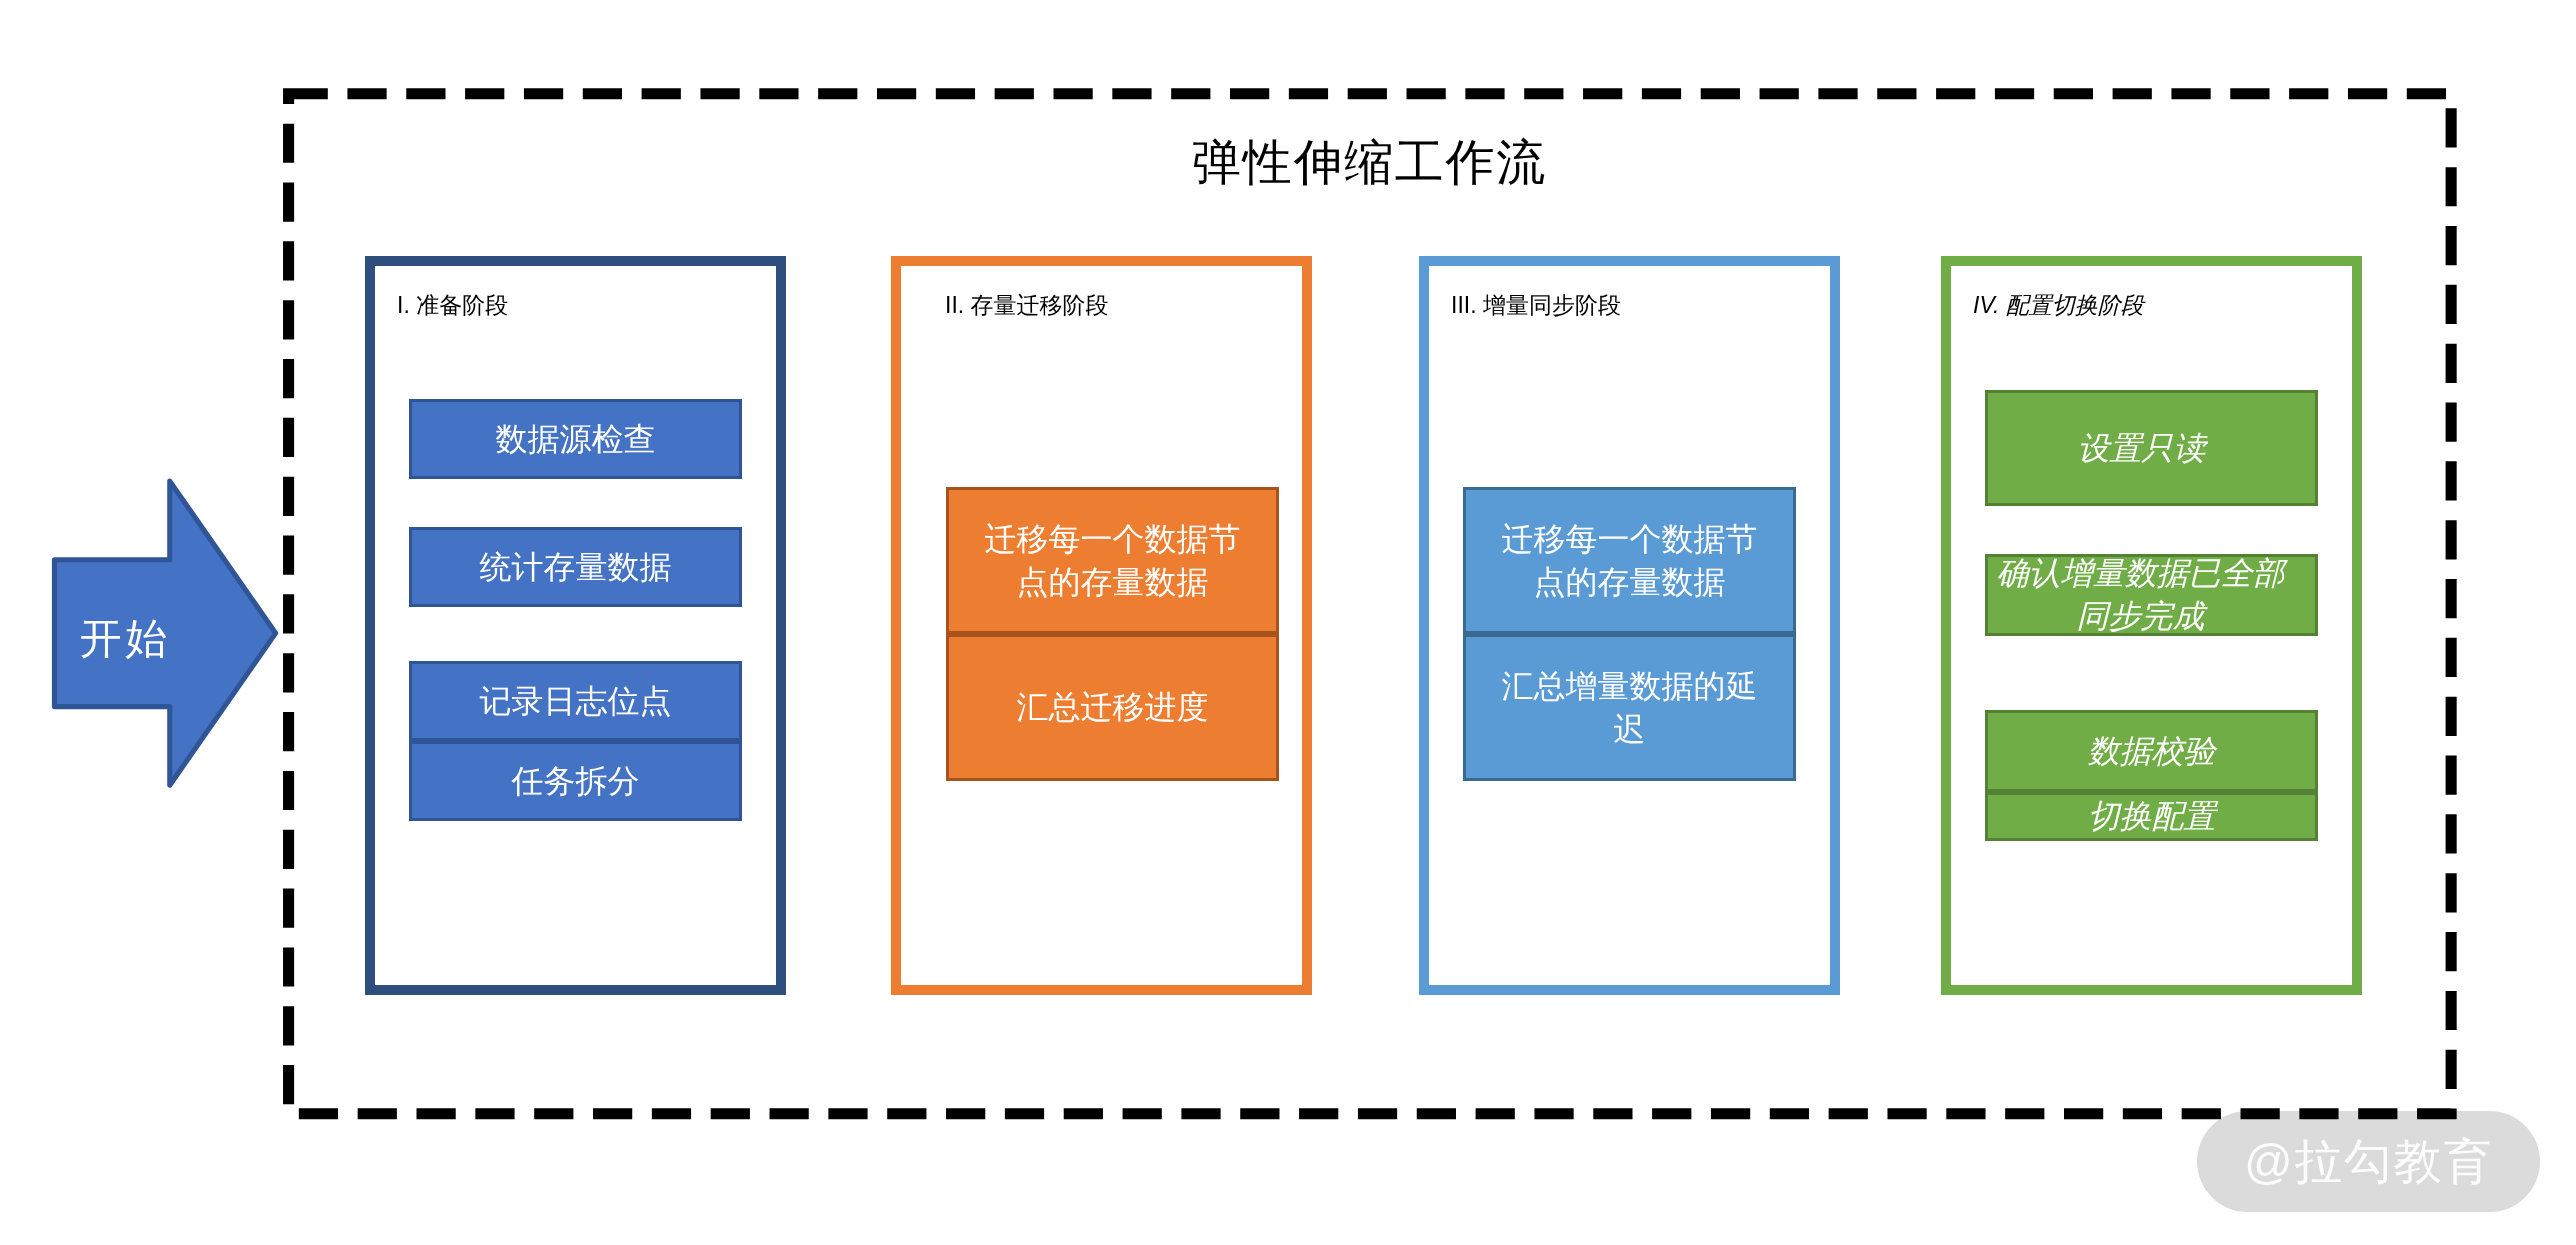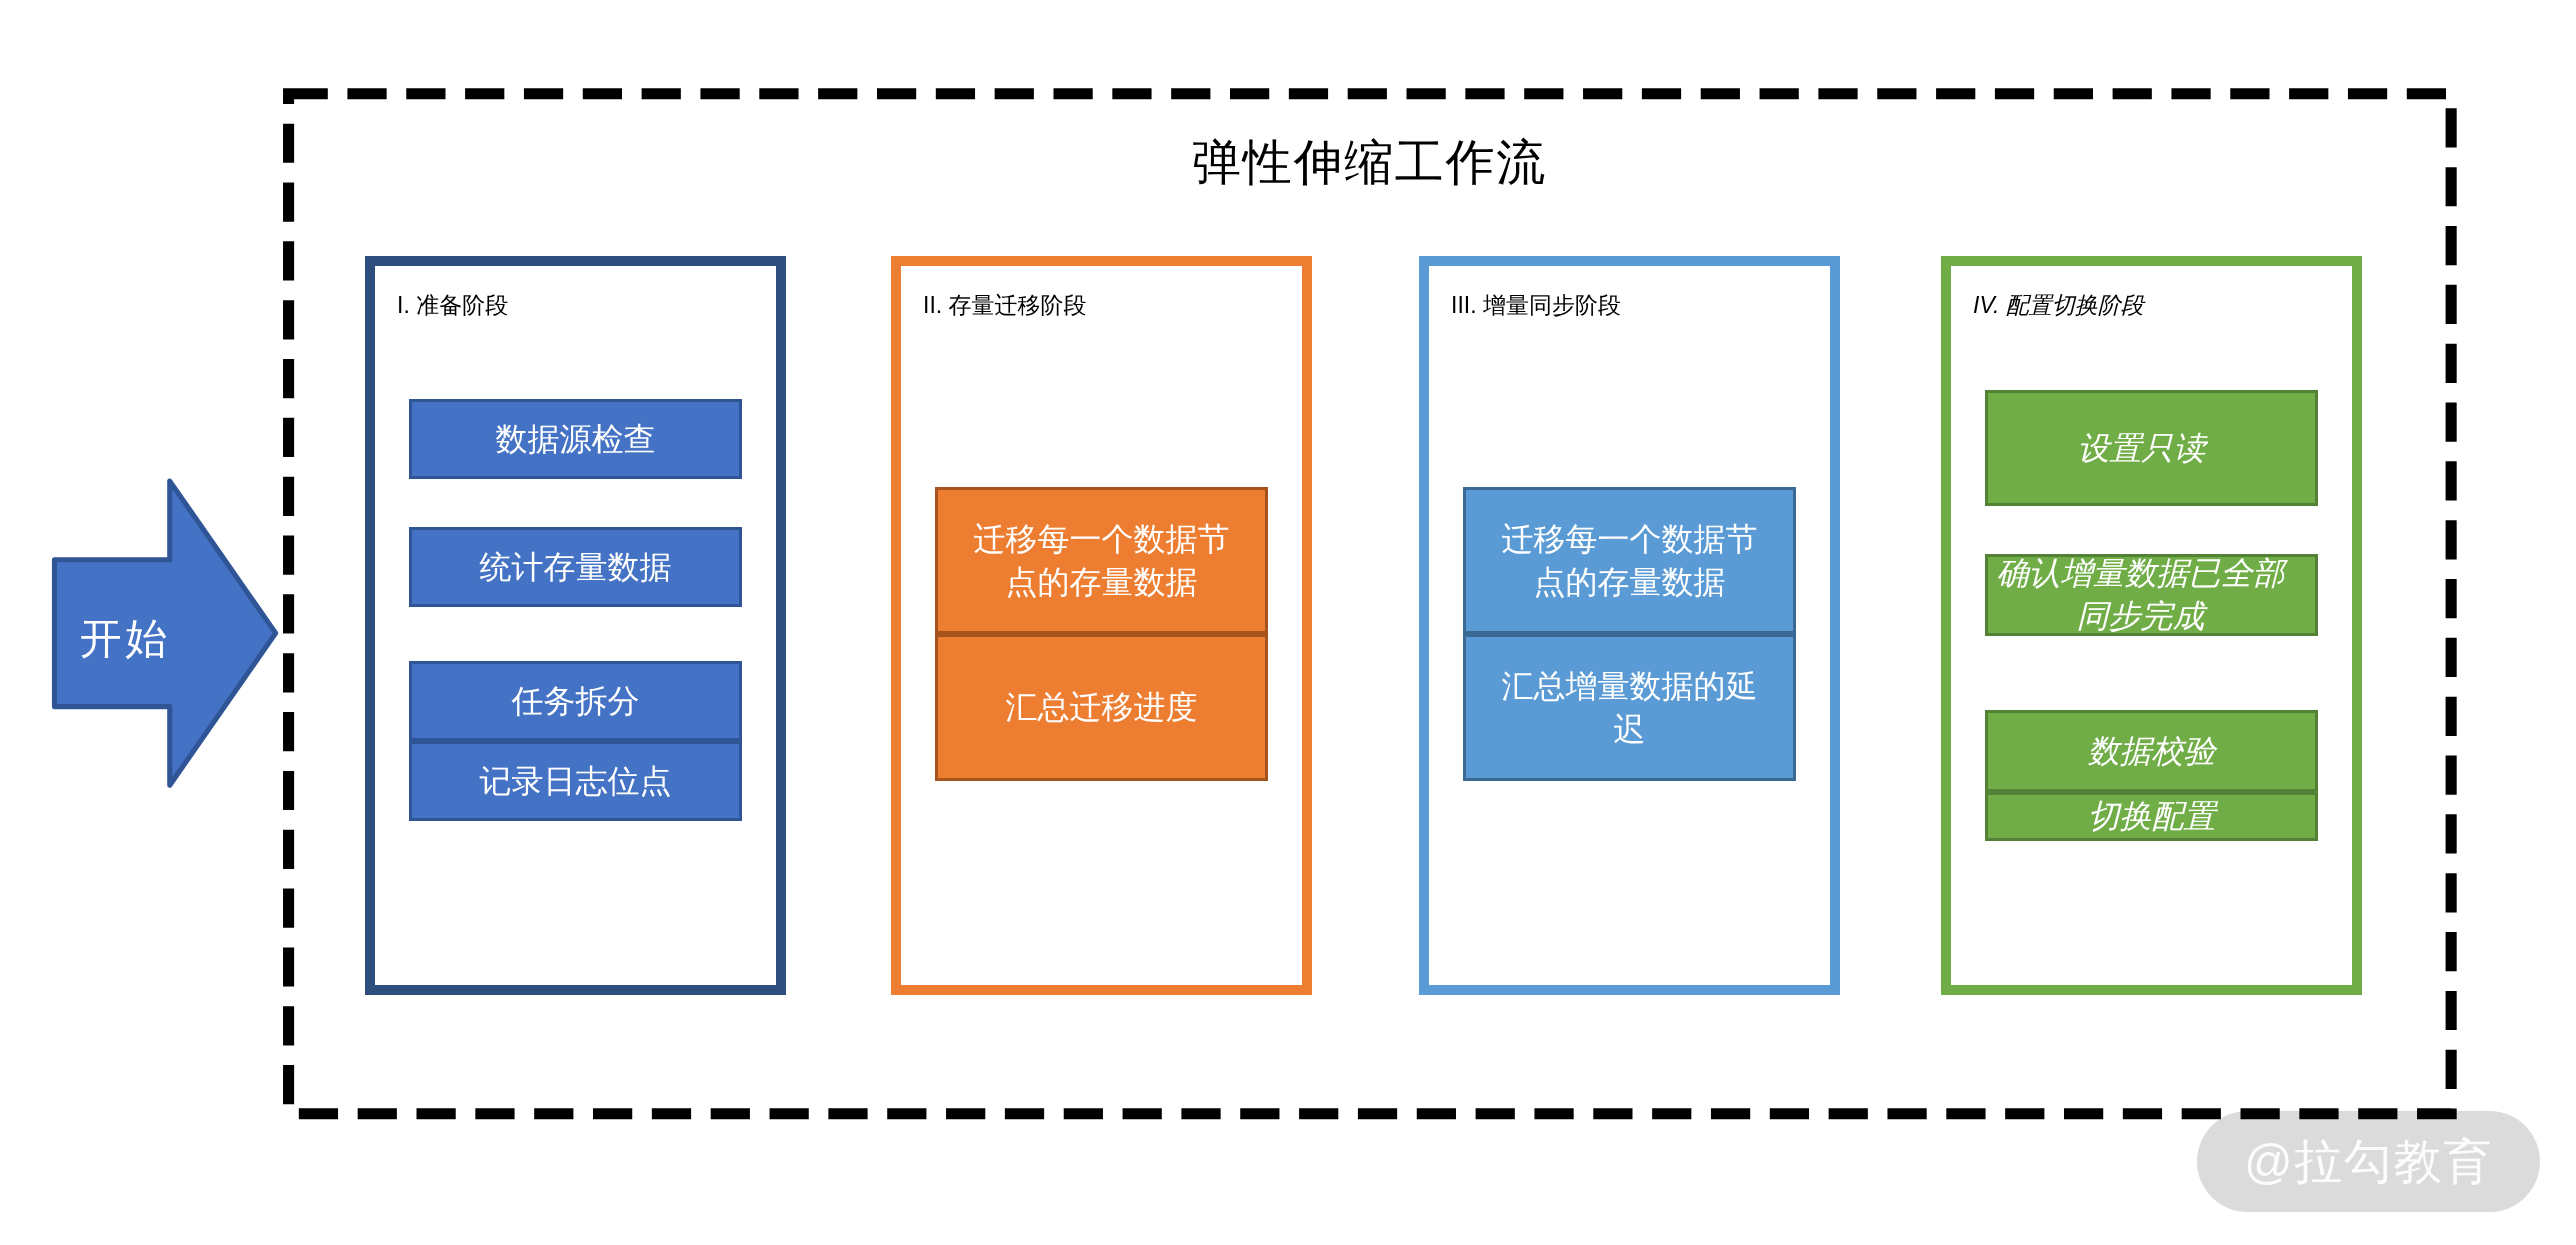--- a/index.html
+++ b/index.html
@@ -64,21 +64,21 @@
     position: absolute;
     top: 256px;
     width: 421px;
     height: 739px;
     box-sizing: border-box;
     border: 10.2px solid #000;
     background: #ffffff;
     z-index: 3;
   }
   .phase--1 { left: 365px;  border-color: var(--navy_border); }
-  .phase--2 { left: 891px; border-color: var(--orange_fill); }
+  .phase--2 { left: 891px; border-color: var(--orange_fill); padding-left: 22px; }
   .phase--3 { left: 1419px; border-color: var(--lightblue_fill); }
   .phase--4 { left: 1941px; border-color: var(--green_fill); font-style: italic; }
 
   .phase-heading {
     margin: 17px 0 0 22px;
     font-size: 23px;
     line-height: 44px;
     color: #000000;
   }
 
@@ -153,22 +153,22 @@
     <svg width="229" height="316" viewBox="0 0 268 370">
       <polygon points="4,98 139,98 139,6 263,184 139,362 139,270 4,270" fill="#4472c4" stroke="#2f5597" stroke-width="6" stroke-linejoin="round"></polygon>
     </svg>
     <div class="start-label">开始</div>
   </div>
 
   <div class="phase phase--1">
     <div class="phase-heading">I. 准备阶段</div>
     <div class="step">数据源检查</div>
     <div class="step">统计存量数据</div>
+    <div class="step">记录日志位点</div>
     <div class="step">任务拆分</div>
-    <div class="step">记录日志位点</div>
   </div>
 
   <div class="phase phase--2">
     <div class="phase-heading">II. 存量迁移阶段</div>
     <div class="step">迁移每一个数据节点的存量数据</div>
     <div class="step">汇总迁移进度</div>
   </div>
 
   <div class="phase phase--3">
     <div class="phase-heading">III. 增量同步阶段</div>

